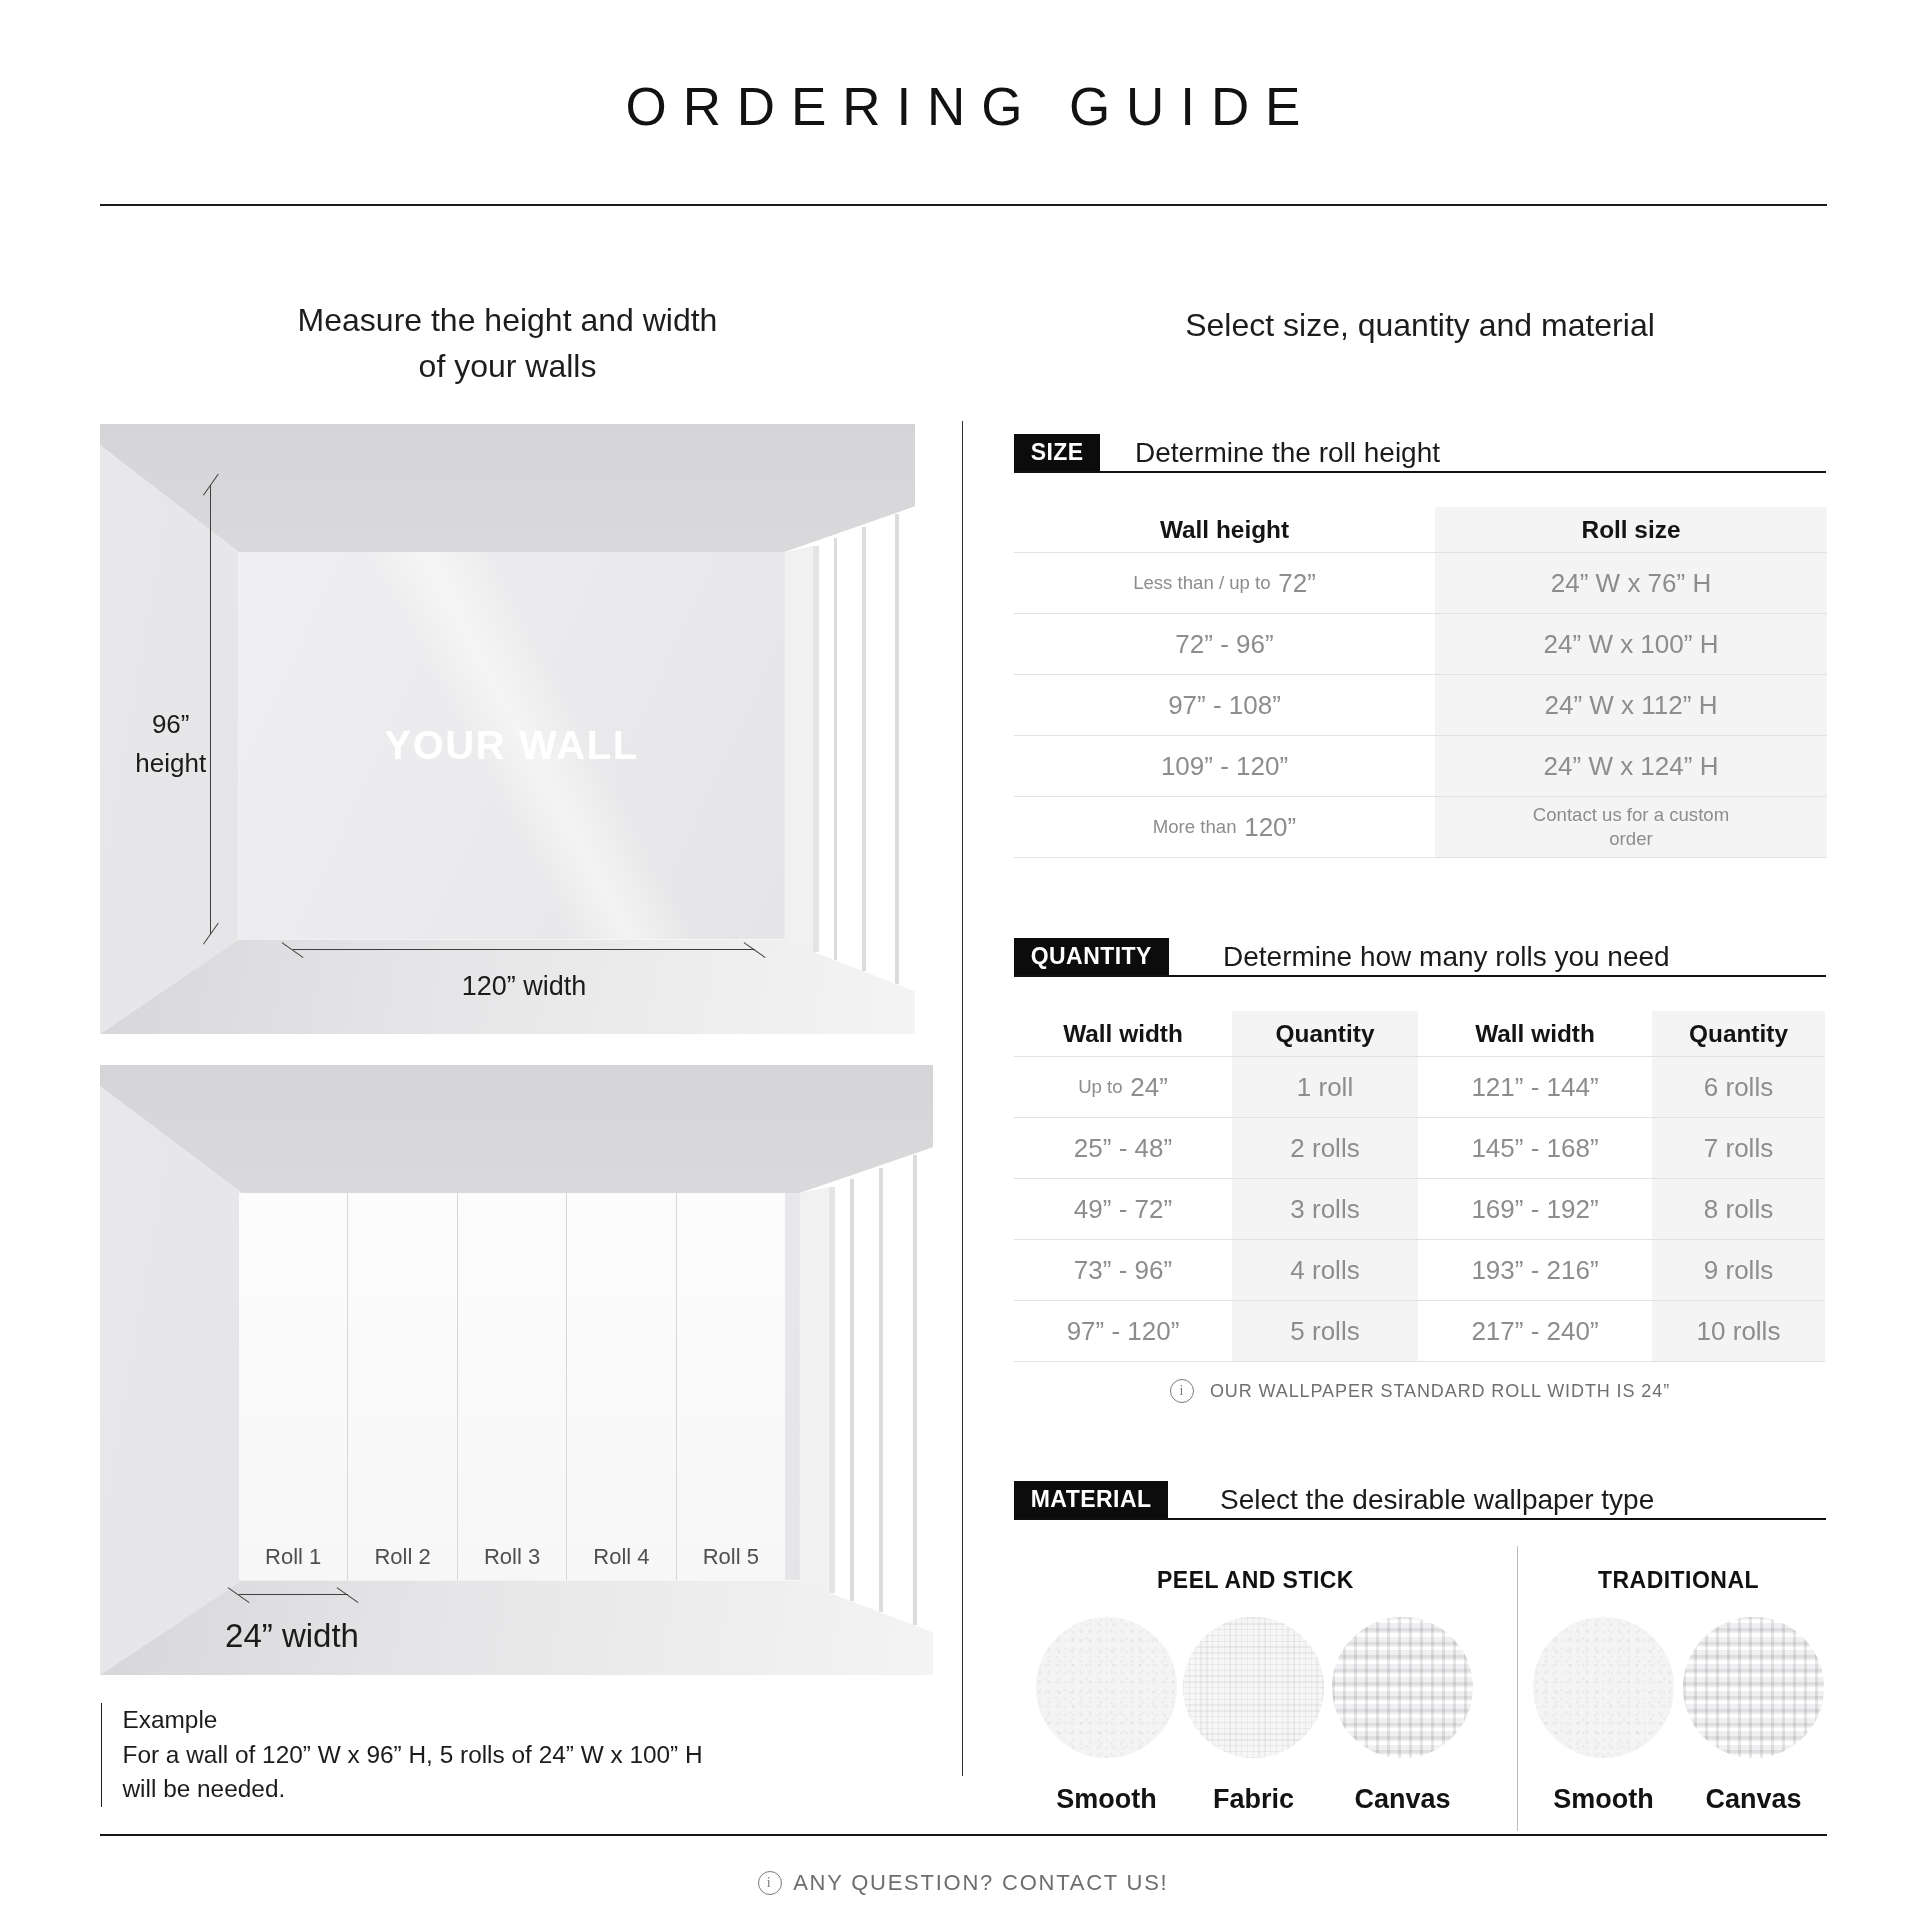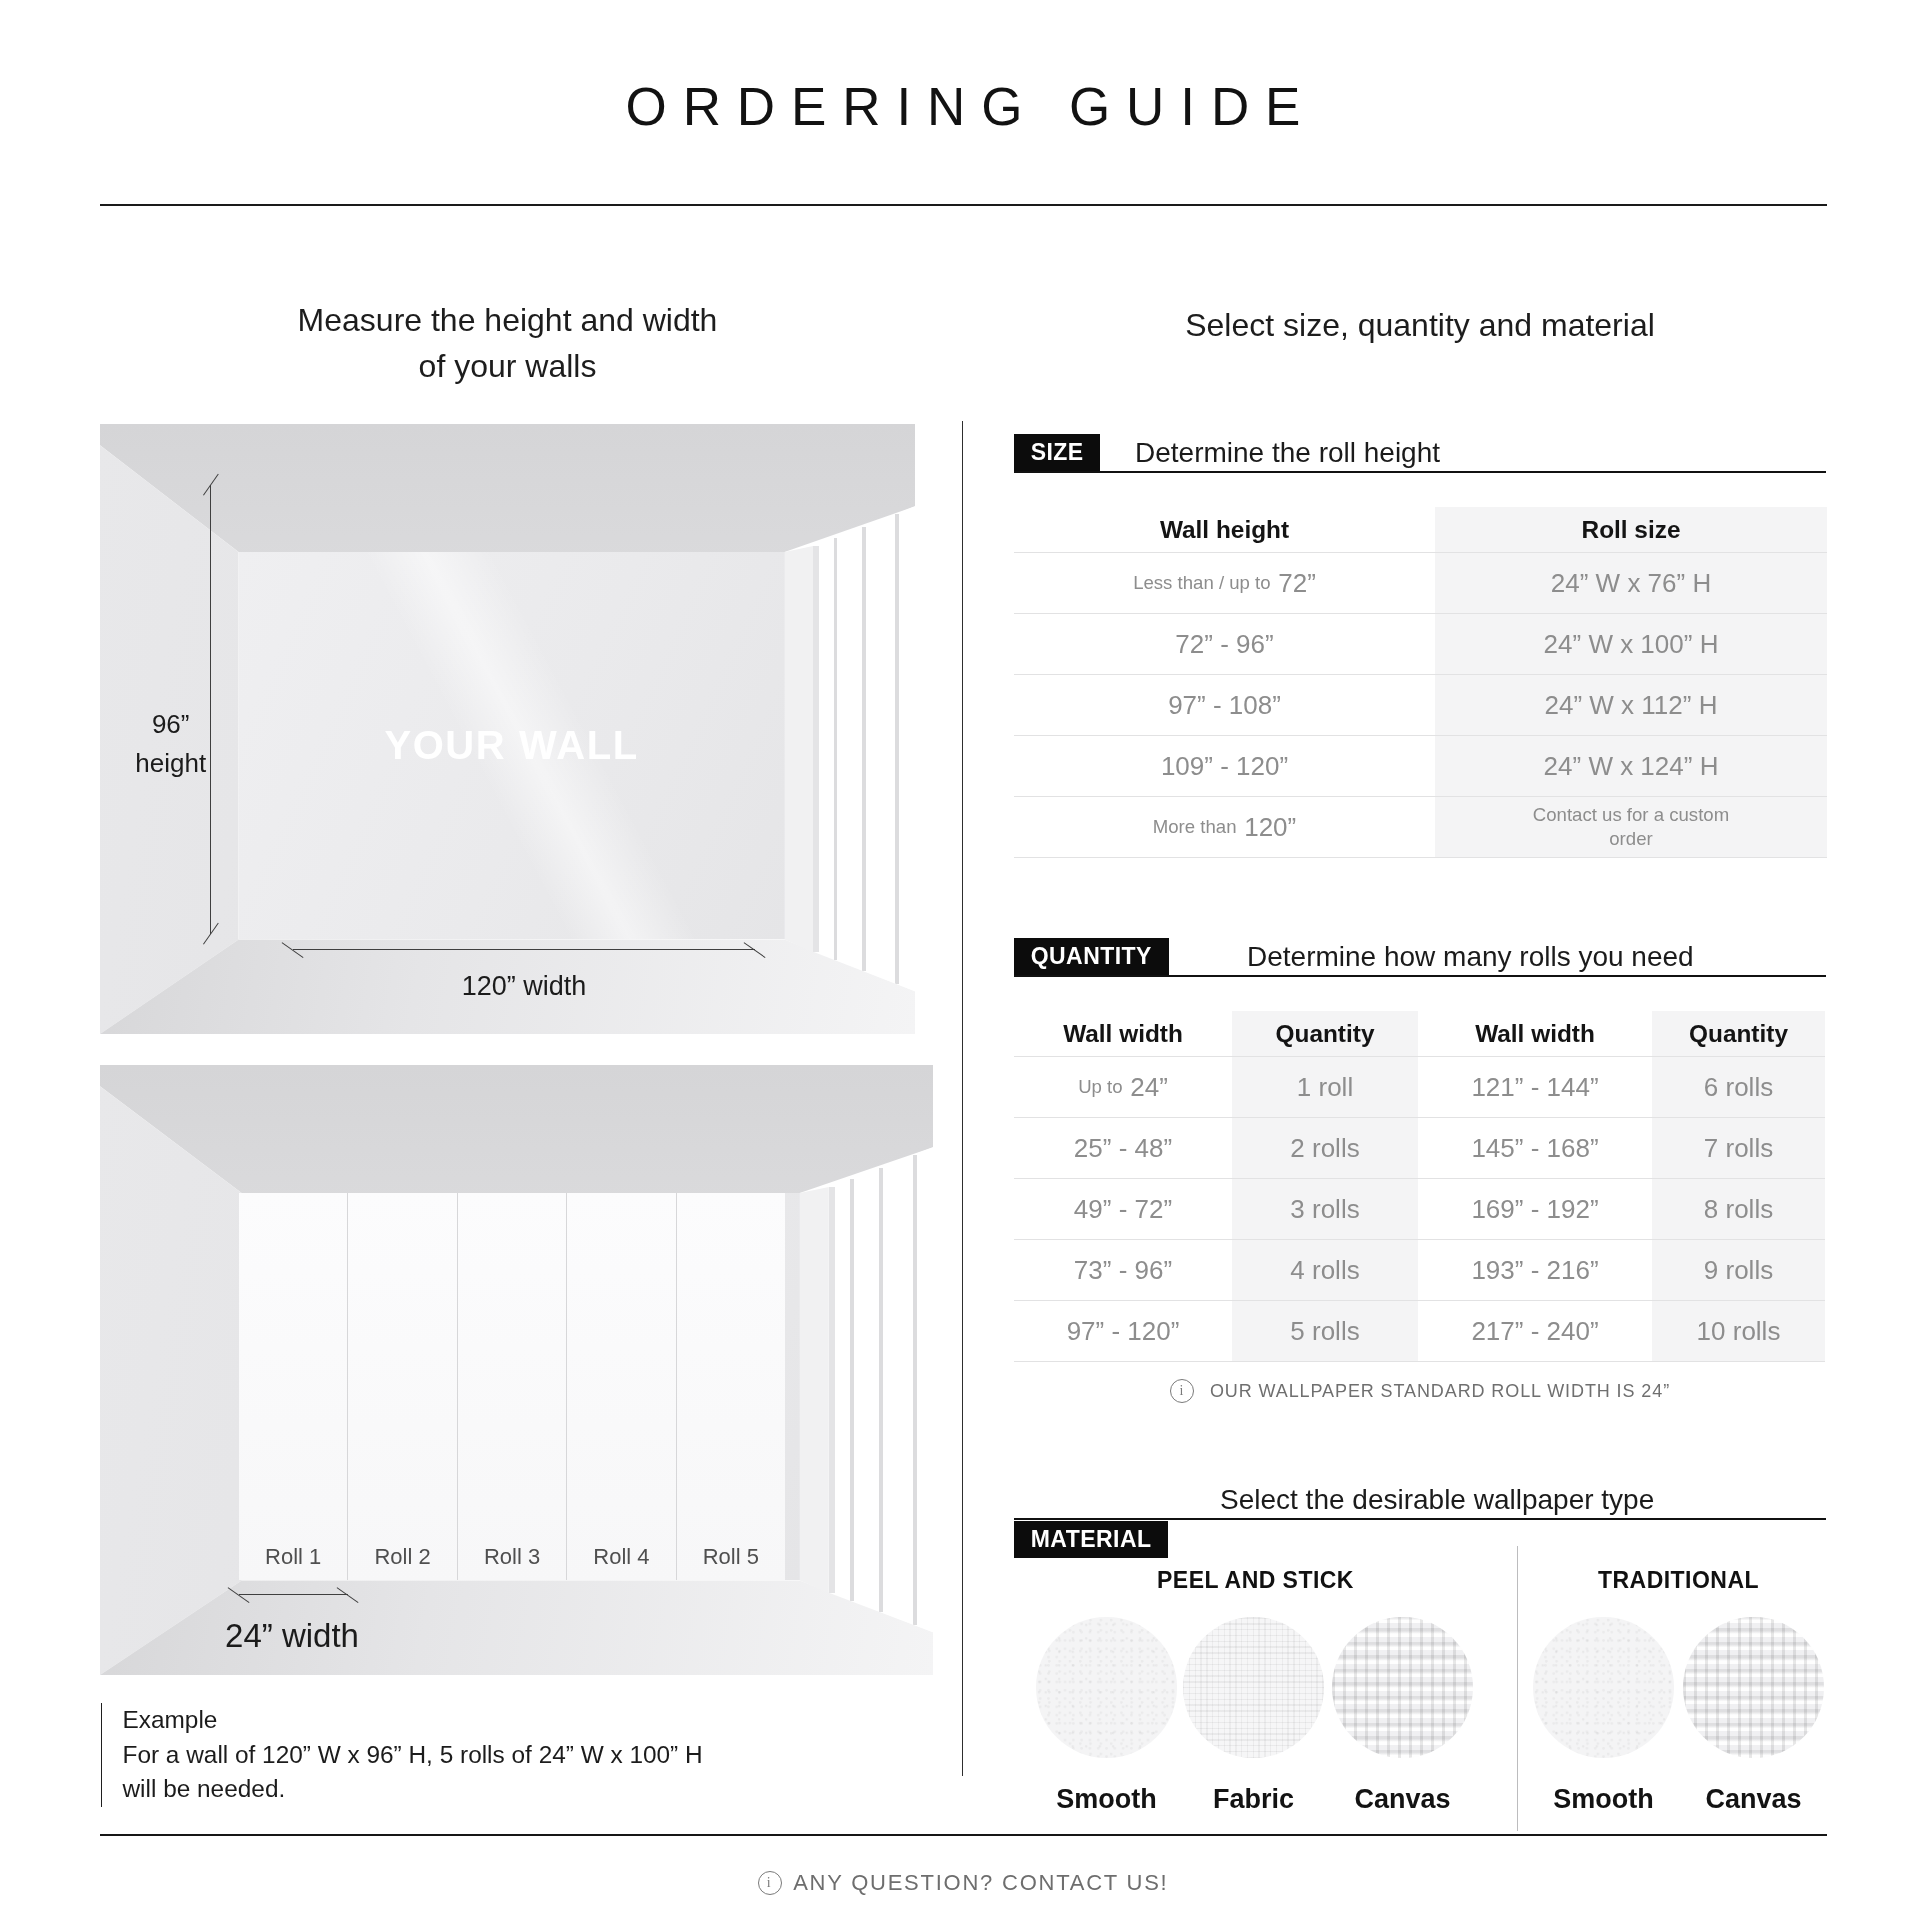--- a/index.html
+++ b/index.html
@@ -74,22 +74,22 @@
            padding-left:20.5px;font-size:24.4px;line-height:1.42;color:#1c1c1c;}
 
   
   .badge{position:absolute;background:#0c0c0c;color:#fff;font-weight:700;font-size:23px;
          letter-spacing:.02em;display:inline-flex;align-items:center;padding:0 16.7px;height:37px;}
   .sec-title{position:absolute;height:37px;display:flex;align-items:center;
              font-size:28px;font-weight:400;color:#1b1b1b;}
   .sec-rule{position:absolute;left:1014px;width:812px;height:1.9px;background:#111;}
 
   .size-badge{left:1014px;top:434px;}   .size-title{left:1135px;top:434px;}   .size-rule{top:471px;}
-  .qty-badge{left:1014px;top:938px;}   .qty-title{left:1223px;top:938px;margin-left:24px;}   .qty-rule{top:975px;}
-  .mat-badge{left:1014px;top:1481px;margin-top:40px;}   .mat-title{left:1220px;top:1481px;}   .mat-rule{top:1518px;}
+  .qty-badge{left:1014px;top:938px;}   .qty-title{left:1223px;top:938px;}   .qty-rule{top:975px;}
+  .mat-badge{left:1014px;top:1481px;}   .mat-title{left:1220px;top:1481px;}   .mat-rule{top:1518px;}
 
   
   .grid{position:absolute;left:1014px;display:grid;}
   .size-table{top:507px;width:812px;grid-template-columns:421px 392px;}
   .qty-table{top:1011px;width:812px;grid-template-columns:218px 186px 234px 173px;}
   .th{height:45px;display:flex;align-items:center;justify-content:center;
       font-size:24.4px;font-weight:700;color:#141414;border-bottom:0.6px solid #e2e2e3;}
   .td{height:60px;display:flex;align-items:center;justify-content:center;
       font-size:26px;color:#8d8d8d;border-bottom:0.6px solid #e2e2e3;}
   .gray{background:#f4f4f5;}

